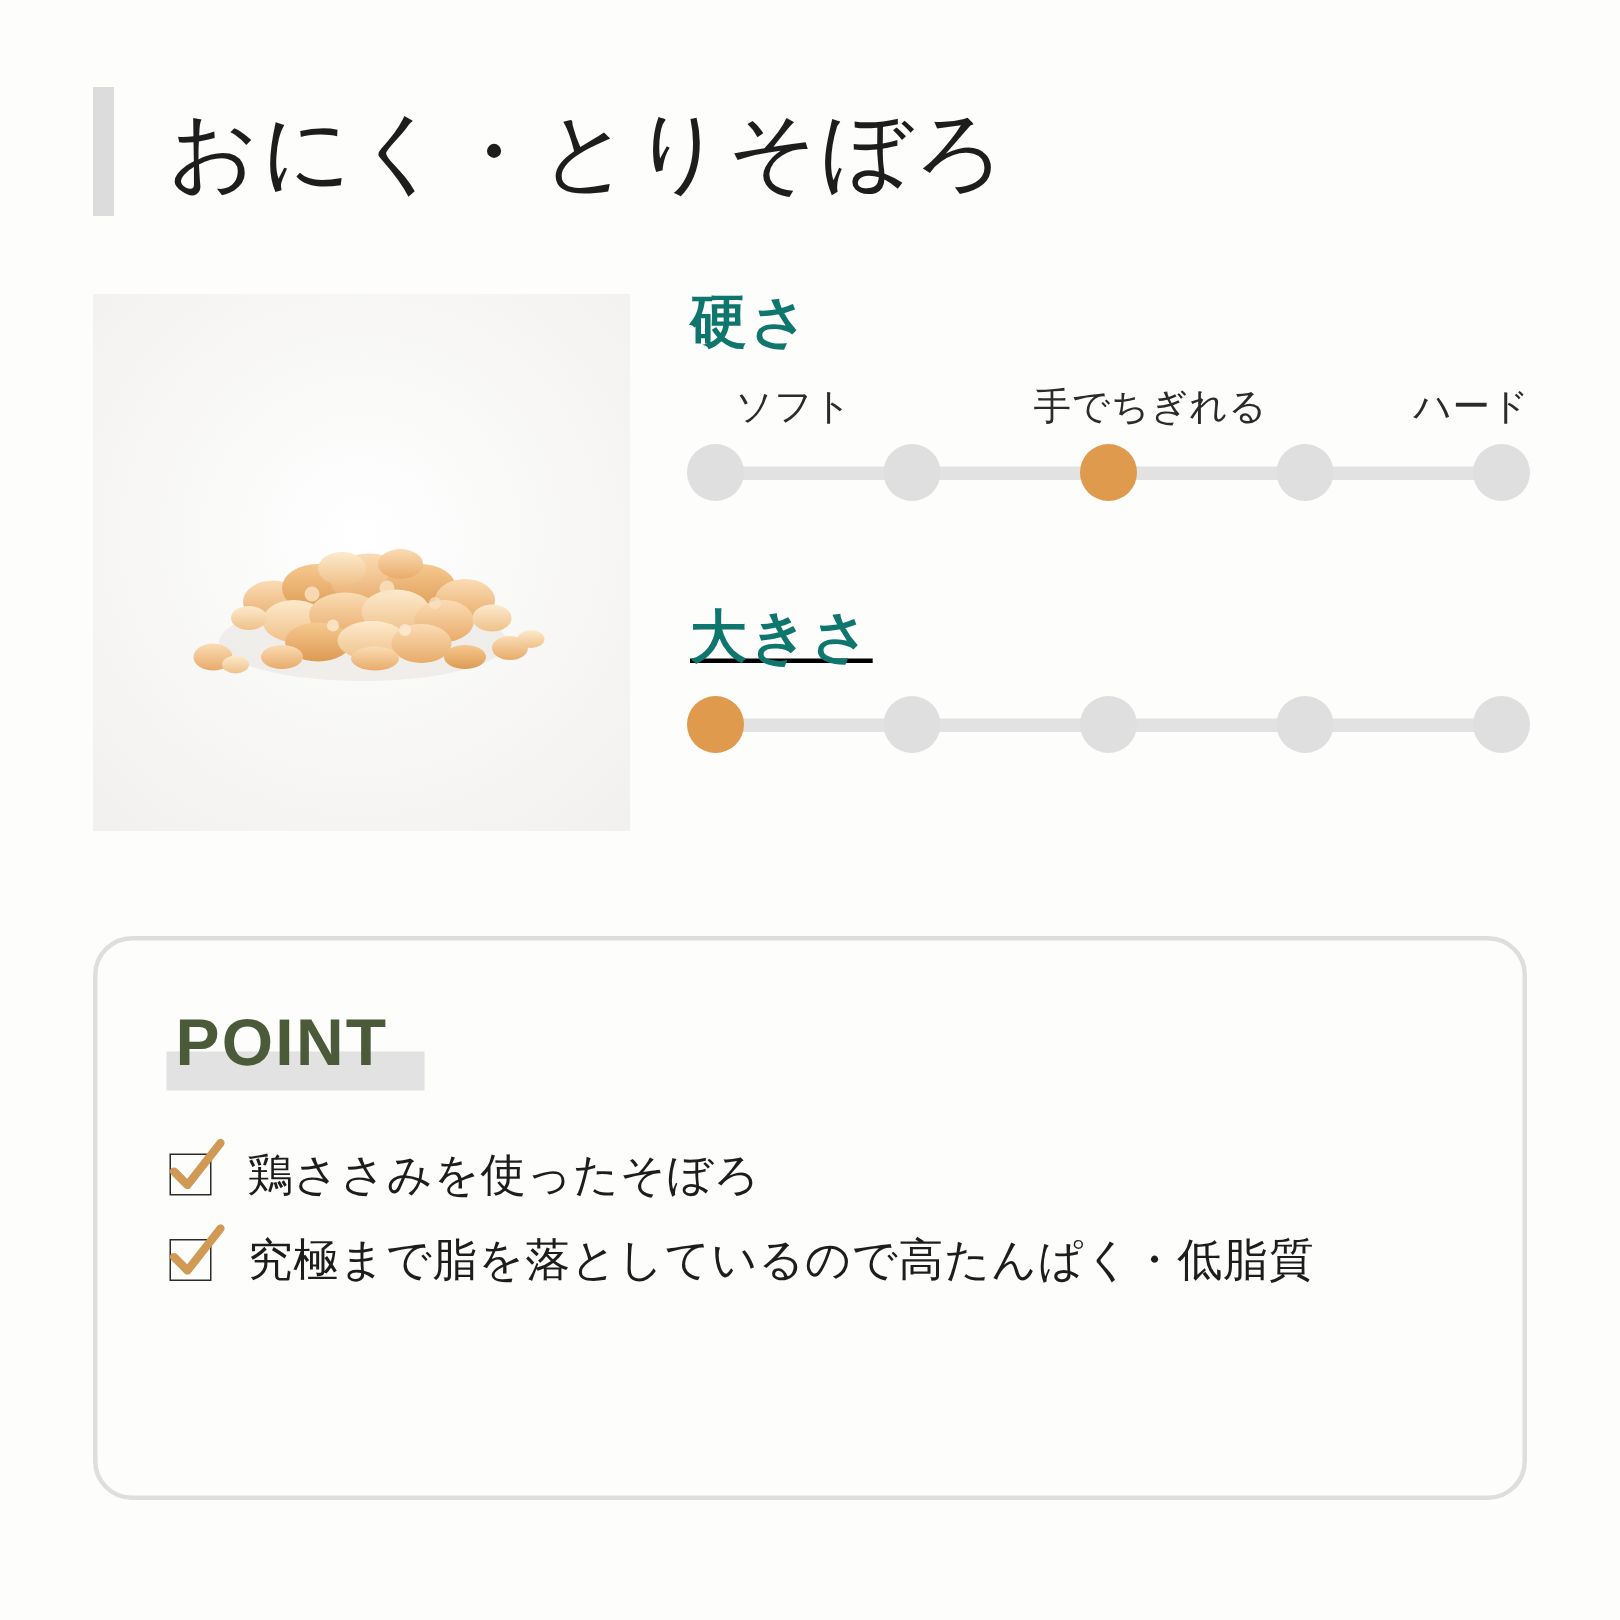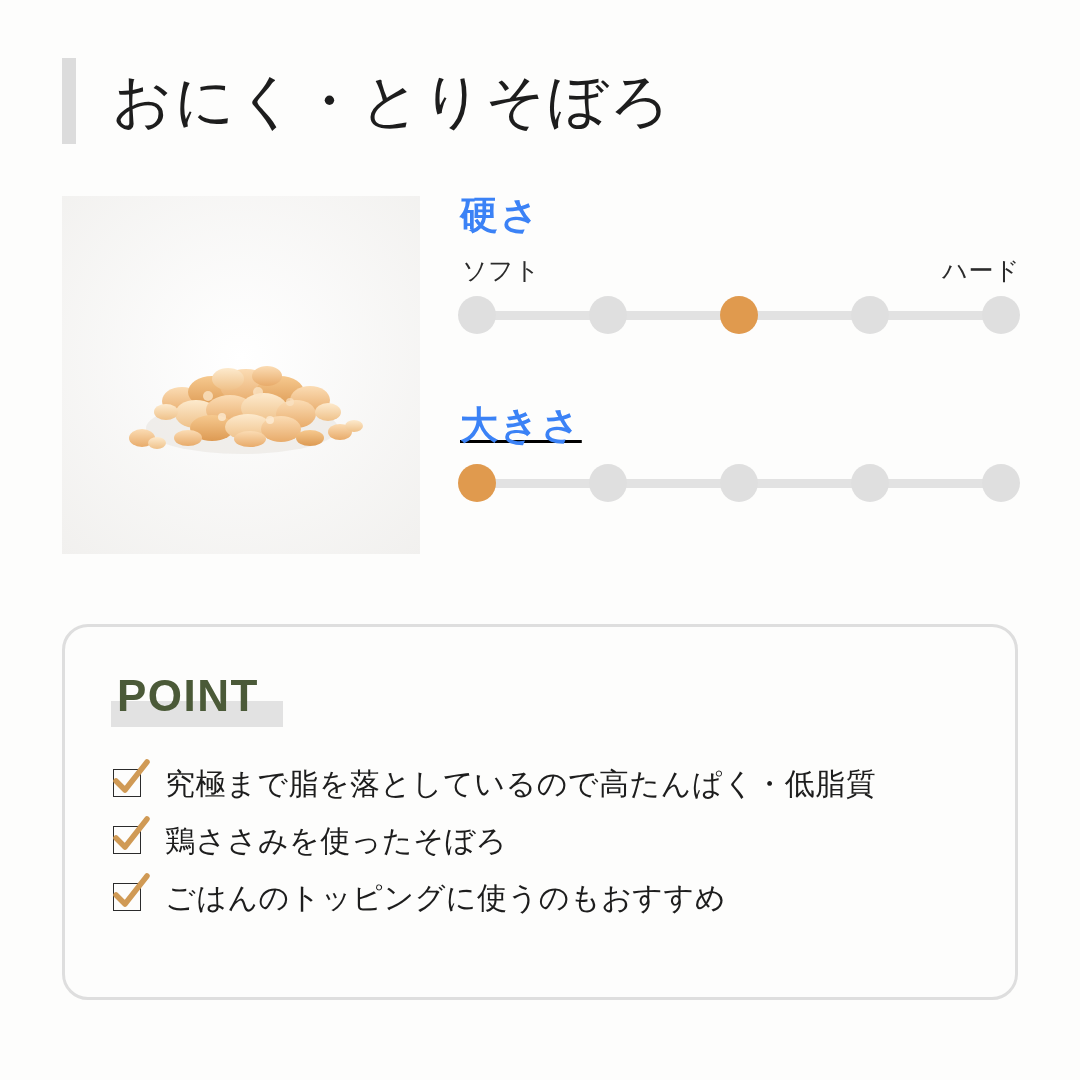--- a/index.html
+++ b/index.html
@@ -61,37 +61,38 @@
     position: absolute;
     left: 458px;
     width: 562px;
   }
   .meter-hardness { top: 196px; }
   .meter-size { top: 406px; text-decoration: underline; }
 
   .meter-heading {
     font-size: 38px;
     font-weight: 700;
-    color: #3b82f6;
+    color: #0f766e;
     letter-spacing: 2px;
     line-height: 1.05;
     margin: 0 0 18px 2px;
   }
   .meter-labels {
     position: relative;
     height: 30px;
     margin-bottom: 12px;
   }
   .meter-label {
     position: absolute;
     font-size: 25px;
     color: #2b2b2b;
     white-space: nowrap;
     top: 0;
     letter-spacing: 0.5px;
+    margin-left: 28px;
   }
   .meter-label.lab-left  { left: 4px; }
   .meter-label.lab-mid   { left: 50%; transform: translateX(-50%); }
   .meter-label.lab-right { right: 0px; }
 
   .track {
     position: relative;
     height: 38px;
   }
   .track-line {
@@ -262,20 +263,21 @@
       <circle cx="160" cy="221" r="4" fill="#fdf0dc" opacity="0.7"></circle>
       <circle cx="208" cy="224" r="4" fill="#fdf0dc" opacity="0.7"></circle>
     </g>
   </svg>
 </div>
 
 <section class="meter meter-hardness">
   <div class="meter-heading">硬さ</div>
   <div class="meter-labels">
     <span class="meter-label lab-left">ソフト</span>
+    <span class="meter-label lab-mid">手でちぎれる</span>
     <span class="meter-label lab-right">ハード</span>
   </div>
   <div class="track">
     <div class="track-line"></div>
     <div class="dots">
         <div class="dot"></div>
         <div class="dot"></div>
         <div class="dot active"></div>
         <div class="dot"></div>
         <div class="dot"></div>
@@ -296,41 +298,32 @@
       </div>
   </div>
 </section>
 
 <section class="point-card">
   <div class="point-title-wrap">
     <div class="point-highlight"></div>
     <div class="point-title">POINT</div>
   </div>
   <ul class="point-list">
-      <li class="point-item">
-        <span class="check-box">
-          <span class="box"></span>
-          <svg viewBox="0 0 44 44">
-            <path d="M7 24 L16 33 L38 5" fill="none" stroke="#d09a55" stroke-width="5.5" stroke-linecap="round" stroke-linejoin="round"></path>
-          </svg>
-        </span>
-        <span class="point-text">究極まで脂を落としているので高たんぱく・低脂質</span>
-      </li>
       <li class="point-item">
         <span class="check-box">
           <span class="box"></span>
           <svg viewBox="0 0 44 44">
             <path d="M7 24 L16 33 L38 5" fill="none" stroke="#d09a55" stroke-width="5.5" stroke-linecap="round" stroke-linejoin="round"></path>
           </svg>
         </span>
         <span class="point-text">鶏ささみを使ったそぼろ</span>
       </li>
       <li class="point-item">
         <span class="check-box">
           <span class="box"></span>
           <svg viewBox="0 0 44 44">
             <path d="M7 24 L16 33 L38 5" fill="none" stroke="#d09a55" stroke-width="5.5" stroke-linecap="round" stroke-linejoin="round"></path>
           </svg>
         </span>
-        <span class="point-text">ごはんのトッピングに使うのもおすすめ</span>
+        <span class="point-text">究極まで脂を落としているので高たんぱく・低脂質</span>
       </li>
     </ul>
 </section>
 
 </body></html>

